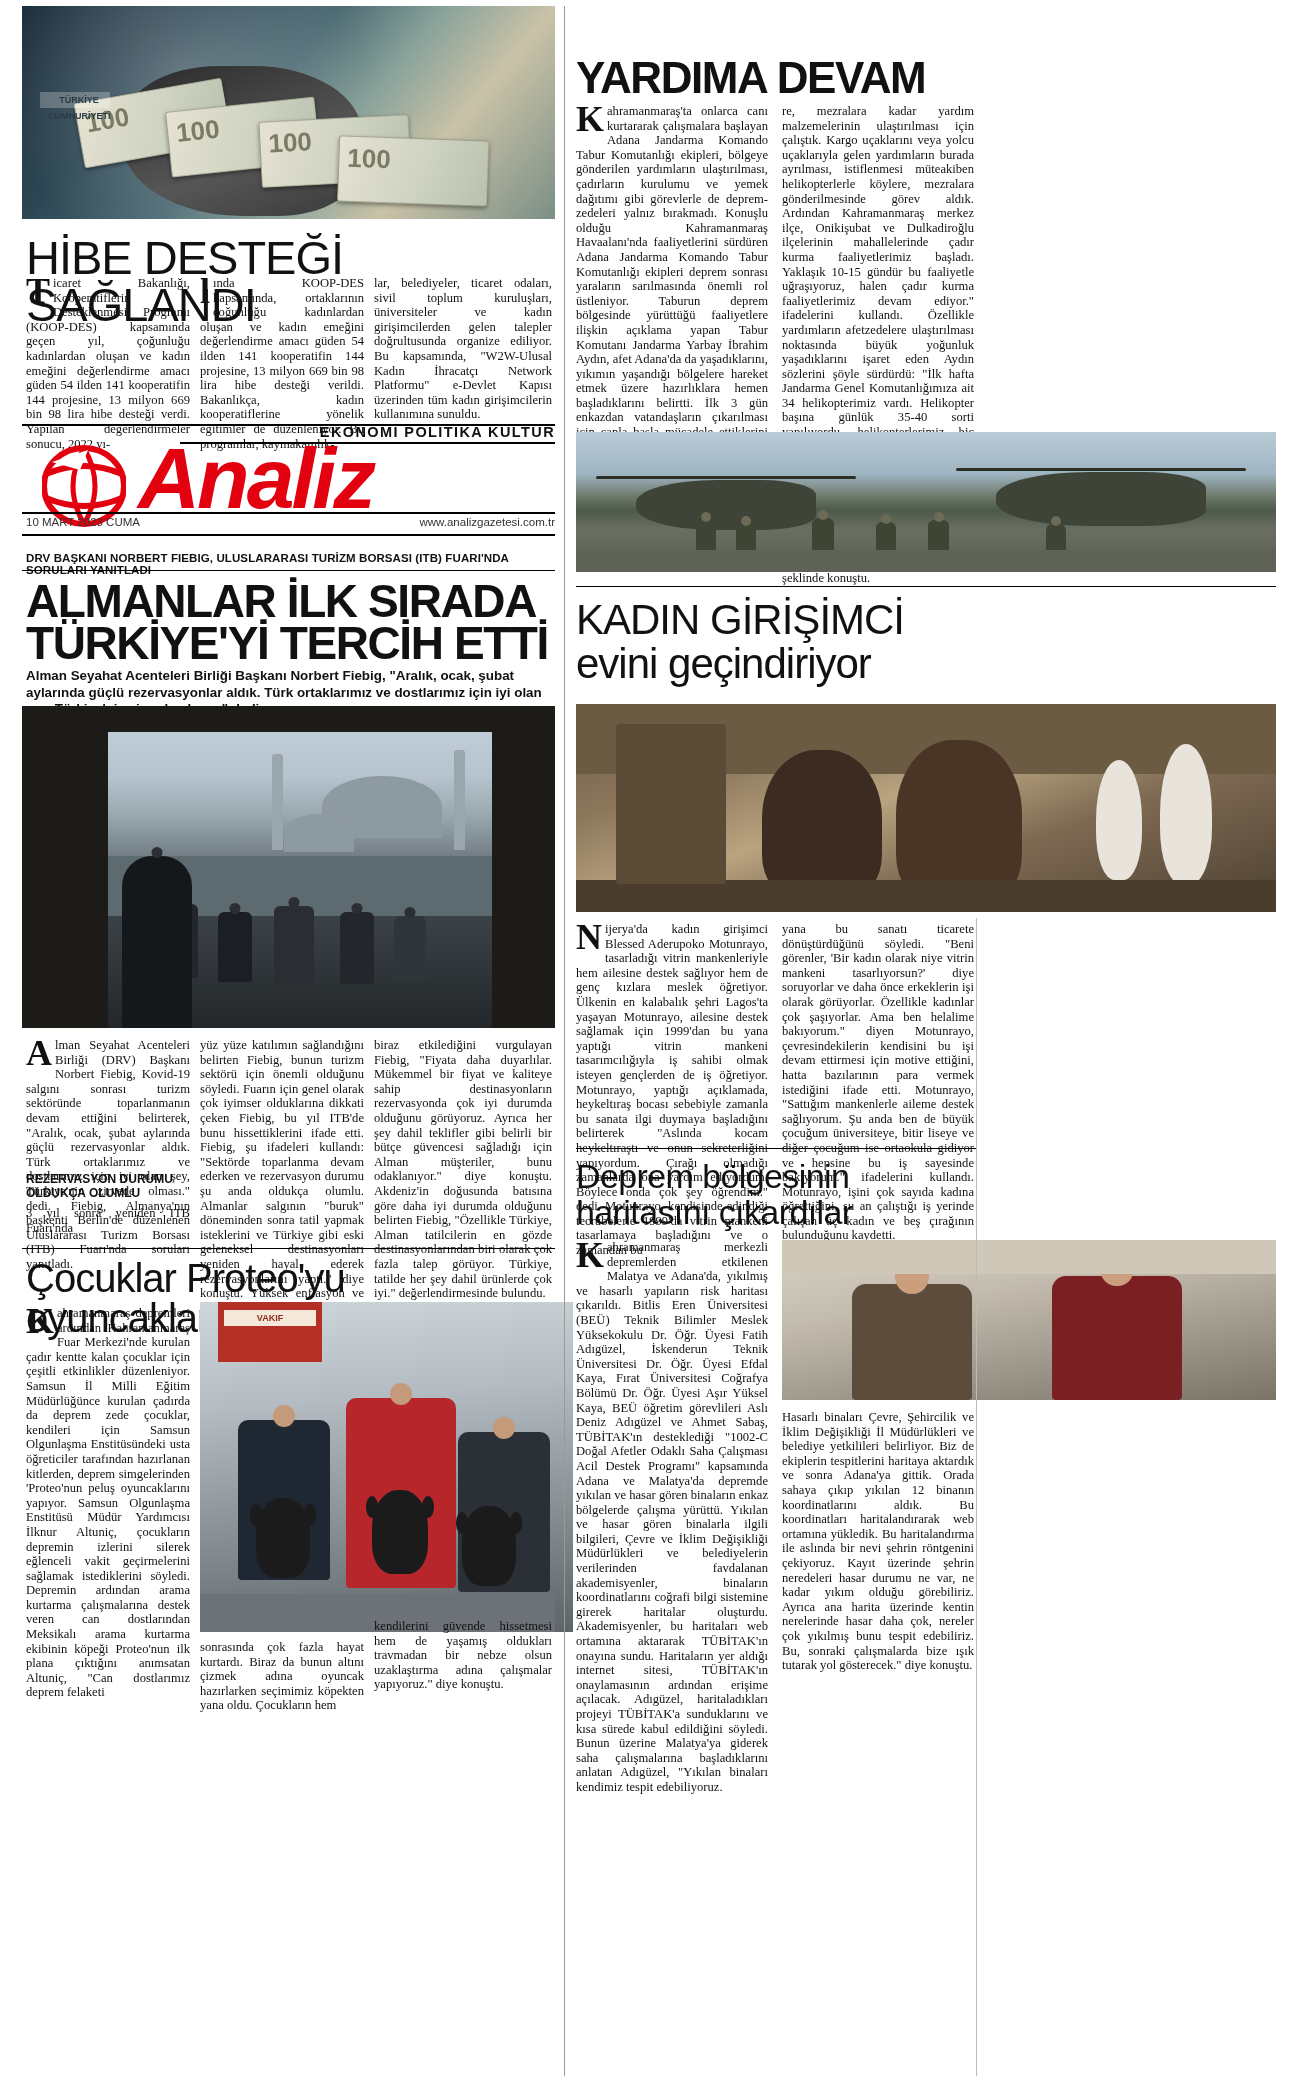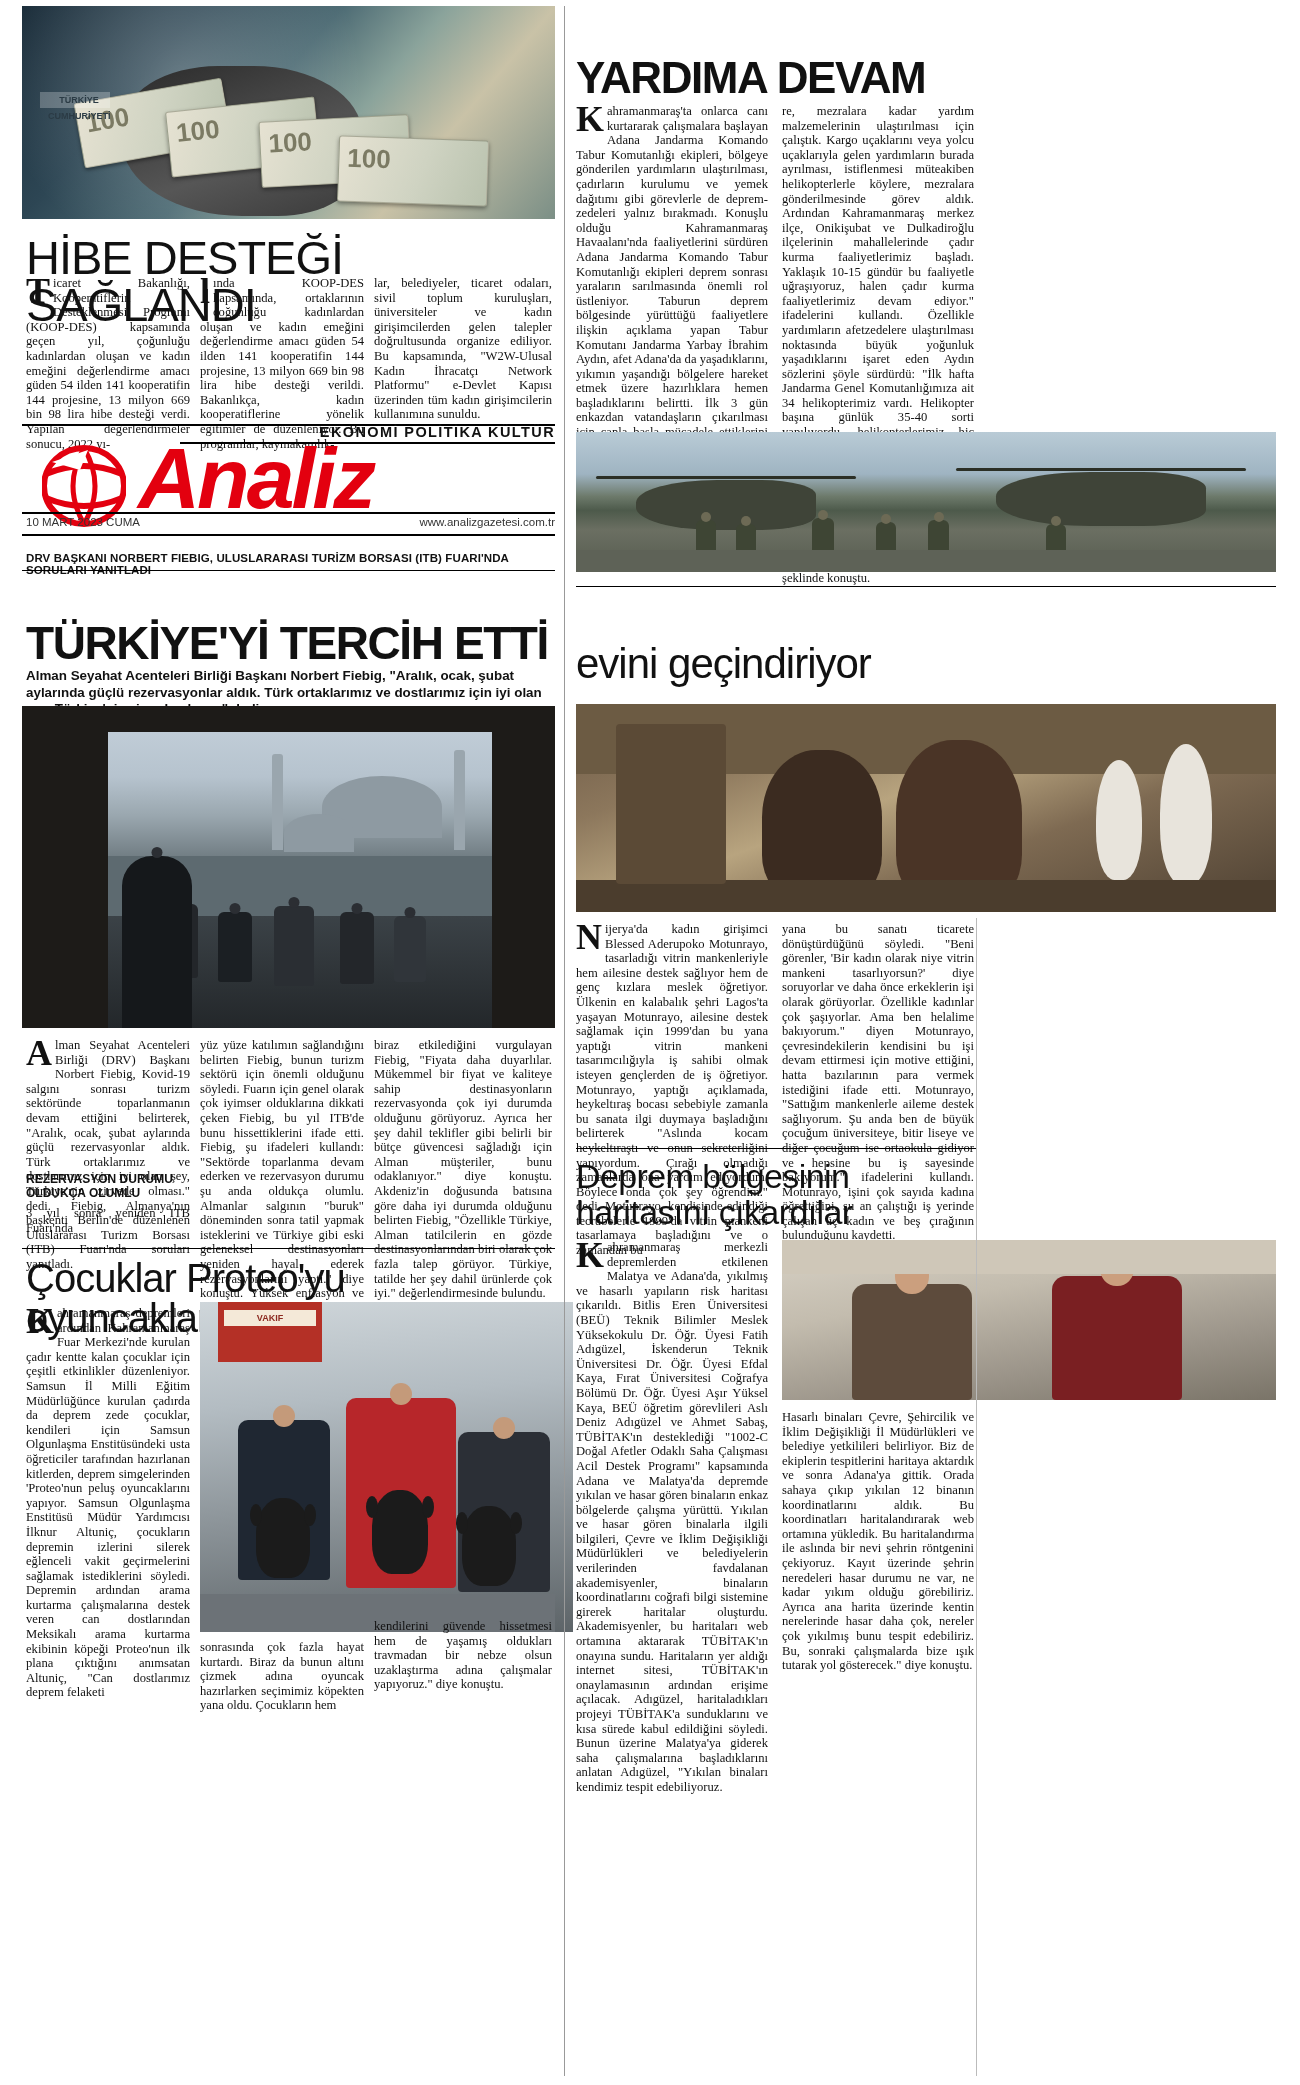--- a/index.html
+++ b/index.html
@@ -176,20 +176,21 @@
   <div class="col analiz-word" style="left:138px;top:438px;width:420px;">Analiz</div>
 
   <div class="rule" style="position:absolute;left:22px;top:512px;width:533px;height:2px;"></div>
   <div class="col" style="left:26px;top:516px;width:220px;font:11.5px 'Liberation Sans',sans-serif;color:#333;">10 MART 2023 CUMA</div>
   <div class="col" style="left:330px;top:516px;width:225px;text-align:right;font:11.5px 'Liberation Sans',sans-serif;color:#333;">www.analizgazetesi.com.tr</div>
   <div class="rule" style="position:absolute;left:22px;top:534px;width:533px;height:2px;"></div>
 
   <div class="col kicker" style="left:26px;top:552px;width:530px;">DRV BAŞKANI NORBERT FIEBIG, ULUSLARARASI TURİZM BORSASI (ITB) FUARI'NDA SORULARI YANITLADI</div>
   <div class="rule" style="position:absolute;left:22px;top:570px;width:533px;height:1px;"></div>
 
+  <div class="col head-xl" style="left:26px;top:578px;width:530px;">ALMANLAR İLK SIRADA</div>
   <div class="col head-xl" style="left:26px;top:620px;width:530px;">TÜRKİYE'Yİ TERCİH ETTİ</div>
   <div class="col" style="left:26px;top:668px;width:530px;font:bold 13.4px/16.5px 'Liberation Sans',sans-serif;">Alman Seyahat Acenteleri Birliği Başkanı Norbert Fiebig, "Aralık, ocak, şubat aylarında güçlü rezervasyonlar aldık. Türk ortaklarımız ve dostlarımız için iyi olan şey, Türkiye'nin zirvede olması" dedi</div>
 
   <div class="photo ph-street" style="left:22px;top:706px;width:533px;height:322px;">
     <div class="arch-frame" style="left:0;top:0;width:86px;height:322px;"></div>
     <div class="arch-frame" style="left:470px;top:0;width:63px;height:322px;"></div>
     <div class="arch-frame" style="left:0;top:0;width:533px;height:26px;"></div>
     <div class="dome" style="left:300px;top:70px;width:120px;height:62px;"></div>
     <div class="dome" style="left:262px;top:108px;width:70px;height:38px;"></div>
     <div class="minaret" style="left:250px;top:48px;width:11px;height:96px;"></div>
@@ -252,20 +253,21 @@
     <div class="soldier" style="left:160px;top:92px;width:20px;height:42px;"></div>
     <div class="soldier" style="left:236px;top:86px;width:22px;height:48px;"></div>
     <div class="soldier" style="left:300px;top:90px;width:20px;height:44px;"></div>
     <div class="soldier" style="left:352px;top:88px;width:21px;height:46px;"></div>
     <div class="soldier" style="left:470px;top:92px;width:20px;height:42px;"></div>
     <div style="position:absolute;left:0;top:118px;width:700px;height:22px;background:#5e6257;"></div>
   </div>
 
   <div class="rule" style="position:absolute;left:576px;top:586px;width:700px;height:1px;"></div>
 
+  <div class="col" style="left:576px;top:598px;width:700px;font:300 42px/44px 'Liberation Sans',sans-serif;letter-spacing:-1px;">KADIN GİRİŞİMCİ</div>
   <div class="col" style="left:576px;top:642px;width:700px;font:300 42px/44px 'Liberation Sans',sans-serif;letter-spacing:-1px;">evini geçindiriyor</div>
 
   <div class="photo ph-woman" style="left:576px;top:704px;width:700px;height:208px;">
     <div style="position:absolute;left:0;top:0;width:700px;height:70px;background:#6c5b43;"></div>
     <div class="mannequin" style="left:520px;top:56px;width:46px;height:120px;"></div>
     <div class="mannequin" style="left:584px;top:40px;width:52px;height:140px;"></div>
     <div class="person-dark" style="left:186px;top:46px;width:120px;height:150px;"></div>
     <div class="person-dark" style="left:320px;top:36px;width:126px;height:164px;background:#4a3426;"></div>
     <div style="position:absolute;left:0;top:176px;width:700px;height:32px;background:#4b3d2d;"></div>
     <div style="position:absolute;left:40px;top:20px;width:110px;height:160px;background:#5b4a36;border-radius:4px;"></div>

